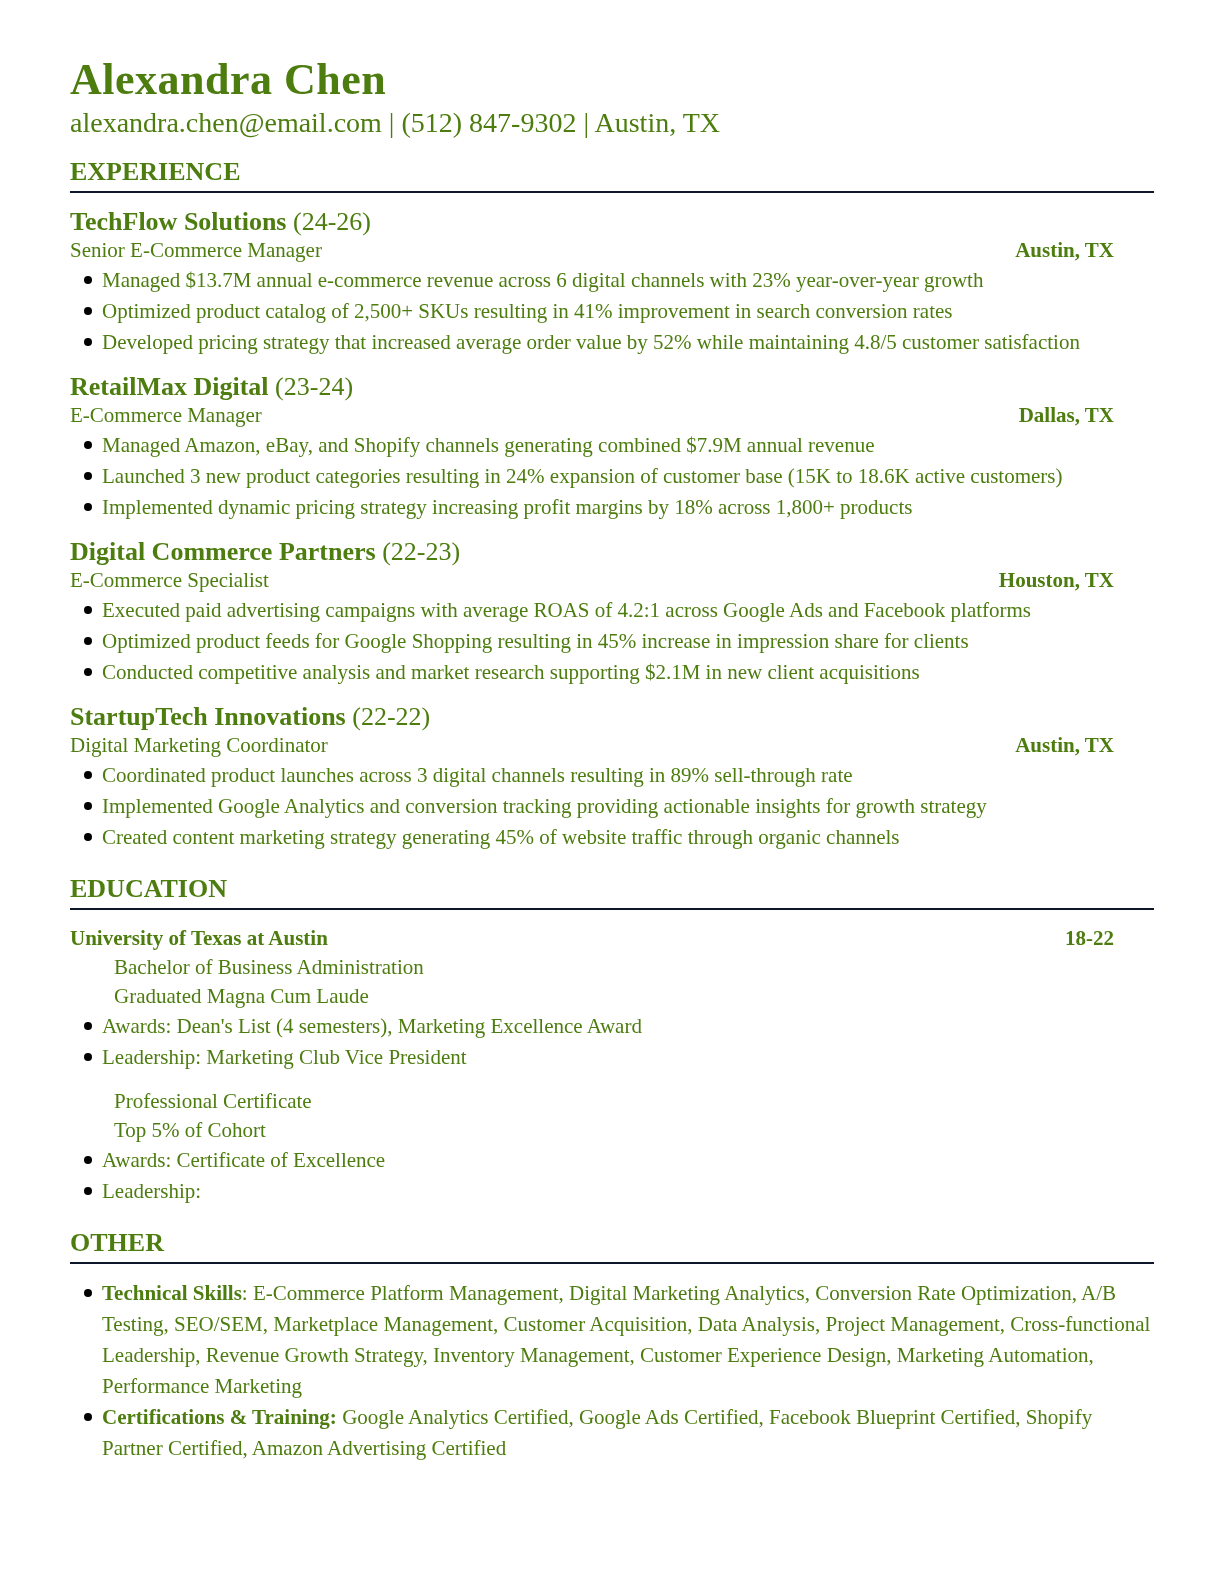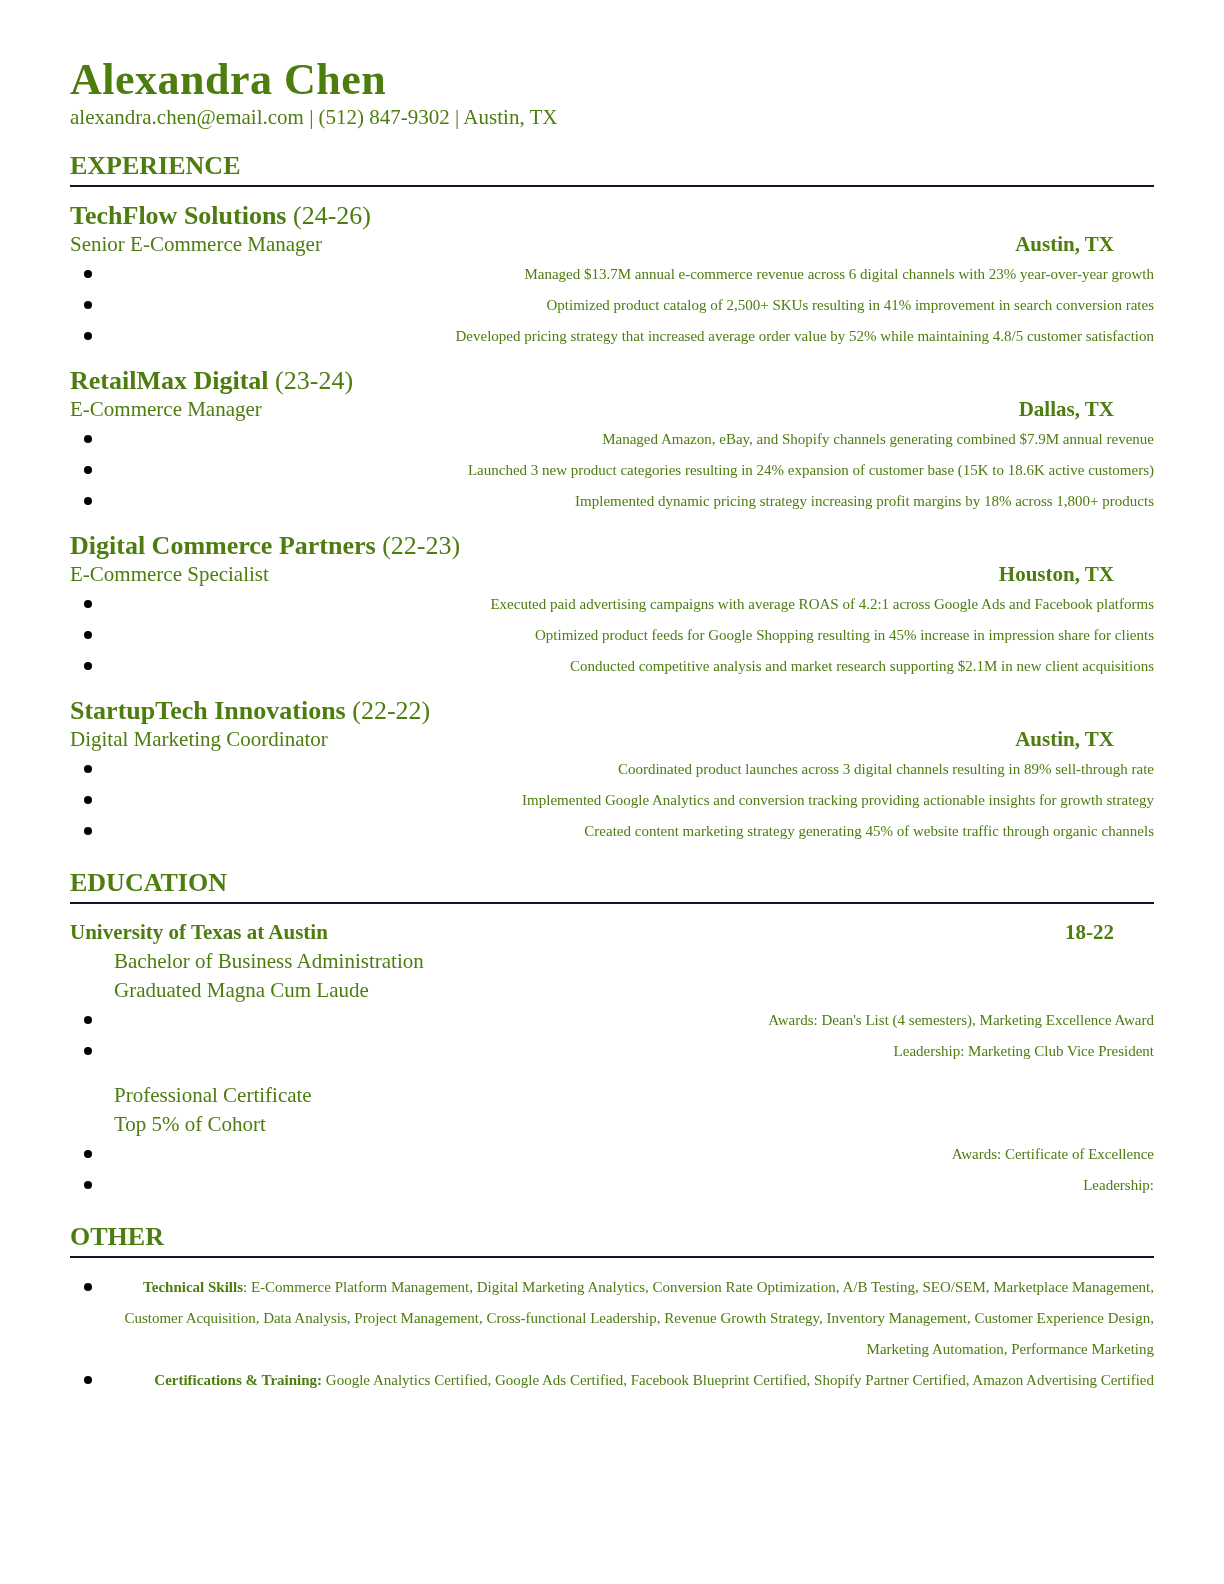--- a/index.html
+++ b/index.html
@@ -15,23 +15,23 @@
     overflow: hidden;
   }
   .name {
     font-size: 44px;
     line-height: 48px;
     font-weight: 700;
     margin: 0;
     letter-spacing: 0.5px;
   }
   .contact {
-    font-size: 21px;
+    font-size: 28px;
     line-height: 26px;
-    margin-top: 0;
+    margin-top: 6px;
   }
   .sec-title {
     font-size: 26px;
     line-height: 28px;
     font-weight: 700;
     margin-top: 22px;
     padding-bottom: 5px;
     border-bottom: 2px solid #0f172a;
   }
   .entry { margin-top: 14px; }
@@ -43,23 +43,22 @@
     font-size: 21px;
     line-height: 29px;
   }
   .right-col { padding-right: 40px; white-space: nowrap; font-weight: bold; }
   .years { font-weight: 700; }
   .info-line { font-size: 21px; line-height: 29px; margin-left: 44px; }
   .bullets { margin: 0; }
   .bullet {
     display: flex;
     align-items: flex-start;
-    font-size: 15px;
+    font-size: 21px;
     line-height: 31px;
-    text-align: right;
   }
   .dot {
     flex: none;
     width: 8px;
     height: 8px;
     border-radius: 50%;
     background: #000;
     margin: 11px 10px 0 14px;
   }
   .btext { flex: 1; min-width: 0; }

